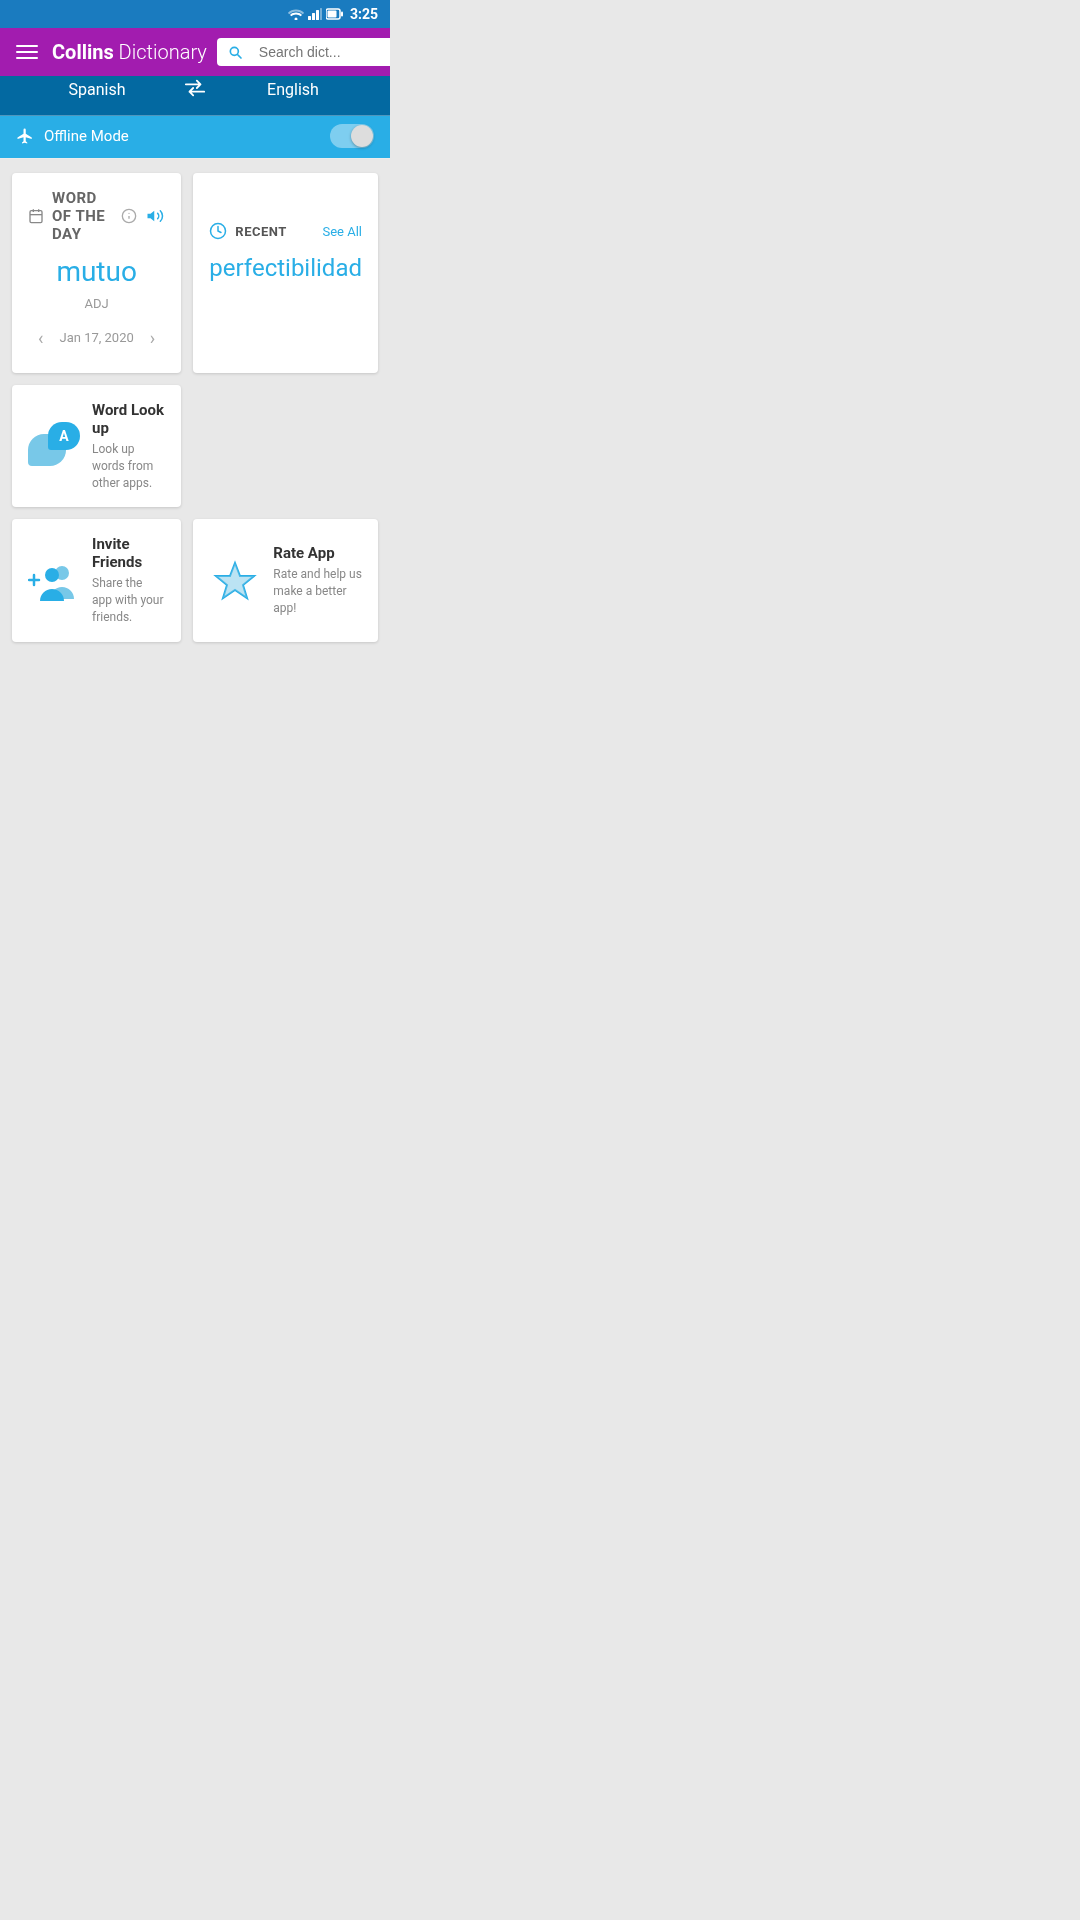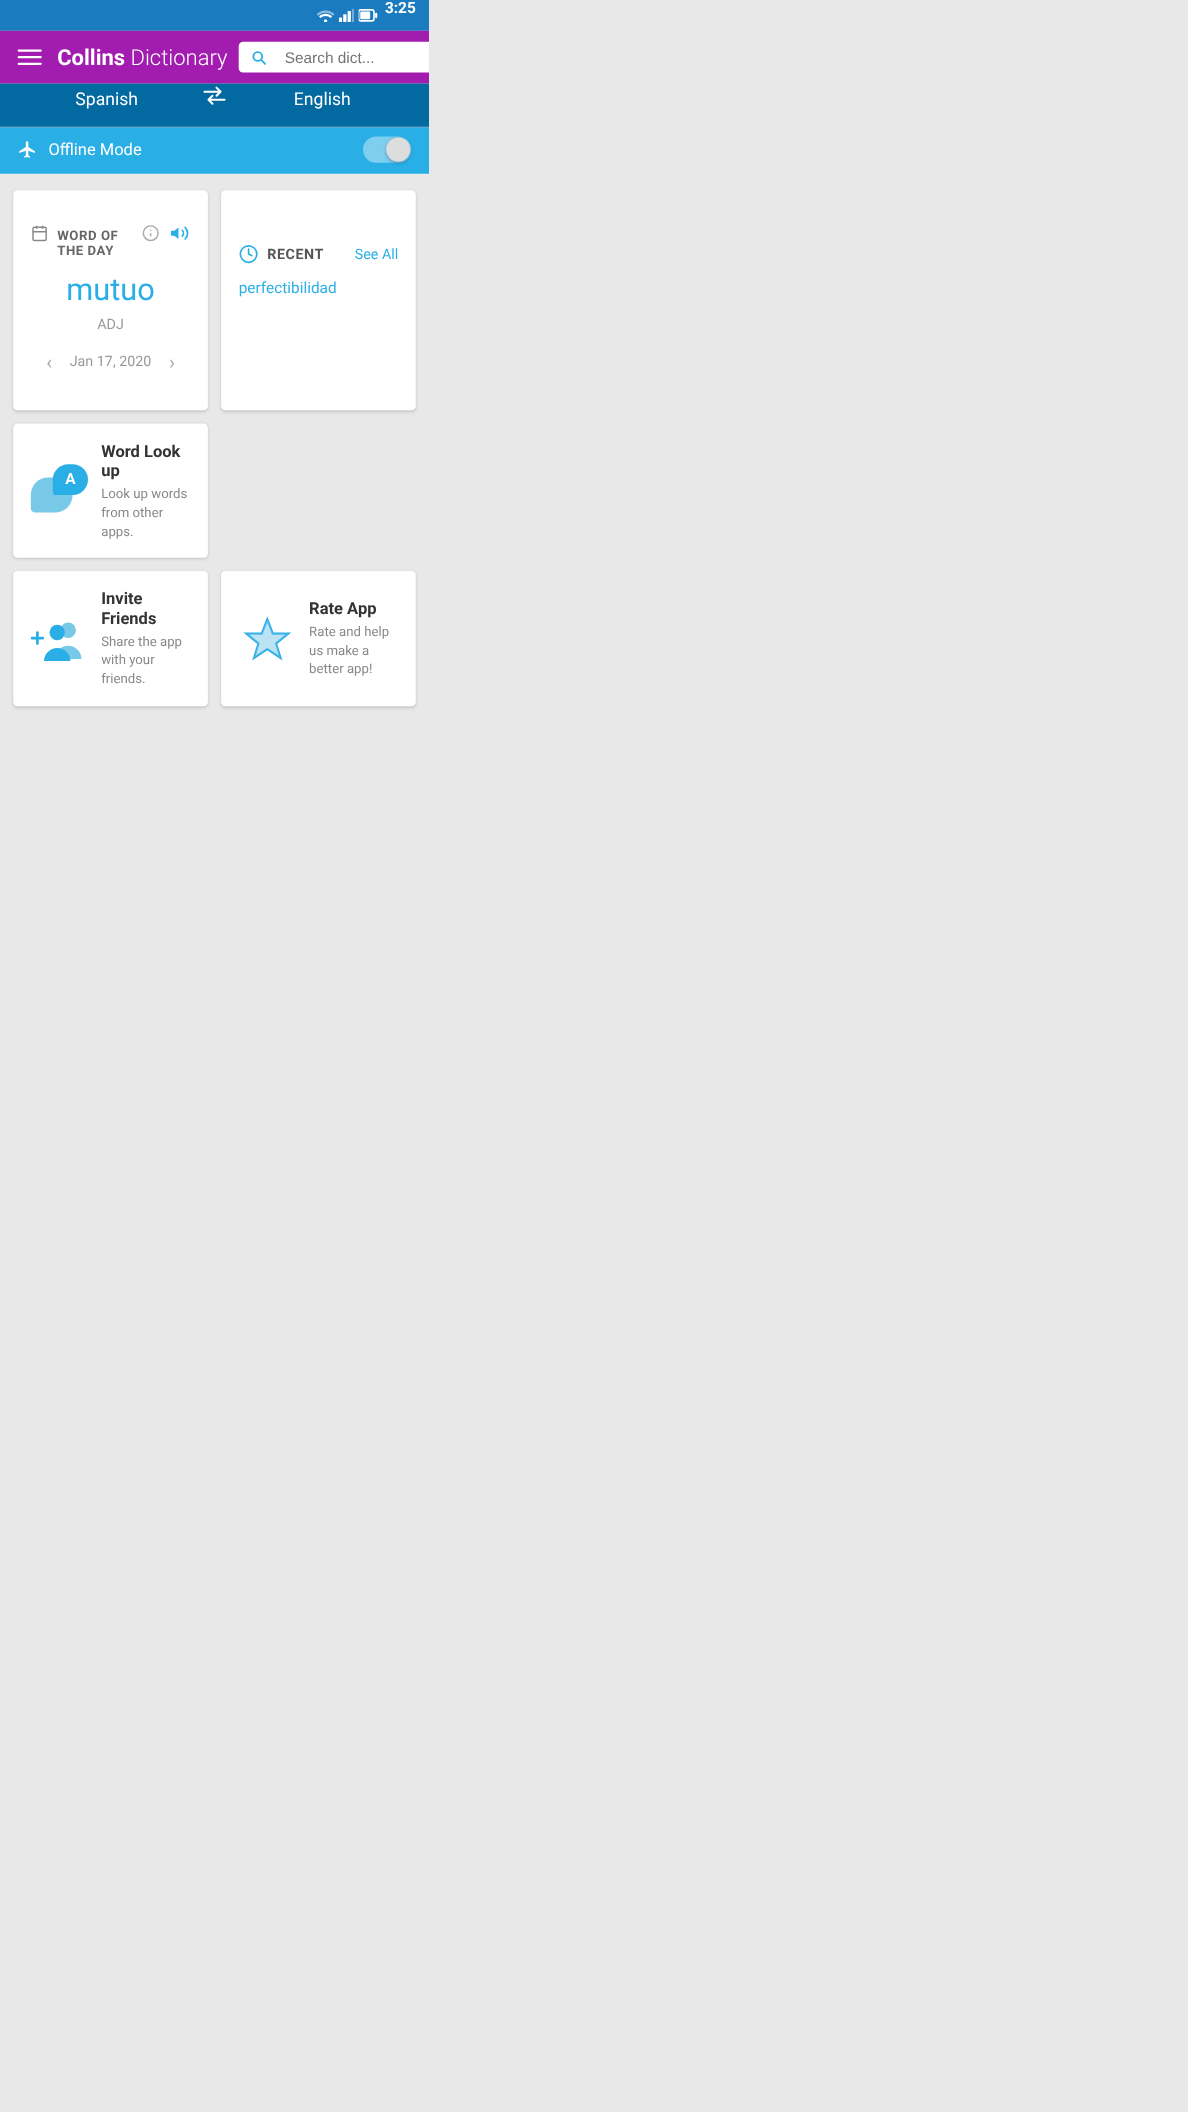--- a/index.html
+++ b/index.html
@@ -10,20 +10,21 @@
       font-family: 'Roboto', Arial, sans-serif;
       background: #e8e8e8;
       overflow-x: hidden;
     }
 
     
     .status-bar {
       background: #1a7bbf;
       height: 28px;
       display: flex;
+      align-items: center;
       justify-content: flex-end;
       padding: 0 12px;
       gap: 6px;
     }
     .status-icons {
       display: flex;
       align-items: center;
       gap: 4px;
     }
     .status-time {
@@ -161,27 +162,26 @@
     }
 
     
     .wotd-header {
       display: flex;
       align-items: center;
       gap: 8px;
       margin-bottom: 12px;
     }
     .wotd-title {
-      font-size: 12px;
+      font-size: 15px;
       font-weight: 700;
       color: #666;
       letter-spacing: 0.5px;
       text-transform: uppercase;
       flex: 1;
-      margin-top: 18px;
     }
     .wotd-word {
       color: #29aee6;
       font-size: 28px;
       font-weight: 400;
       text-align: center;
       margin-bottom: 8px;
     }
     .wotd-pos {
       color: #999;
@@ -221,21 +221,21 @@
       letter-spacing: 0.5px;
       flex: 1;
     }
     .see-all-btn {
       color: #29aee6;
       font-size: 13px;
       cursor: pointer;
     }
     .recent-word {
       color: #29aee6;
-      font-size: 14px;
+      font-size: 24px;
       font-weight: 400;
     }
 
     
     .feature-card {
       display: flex;
       align-items: center;
       gap: 12px;
       padding: 16px;
       min-height: 90px;

